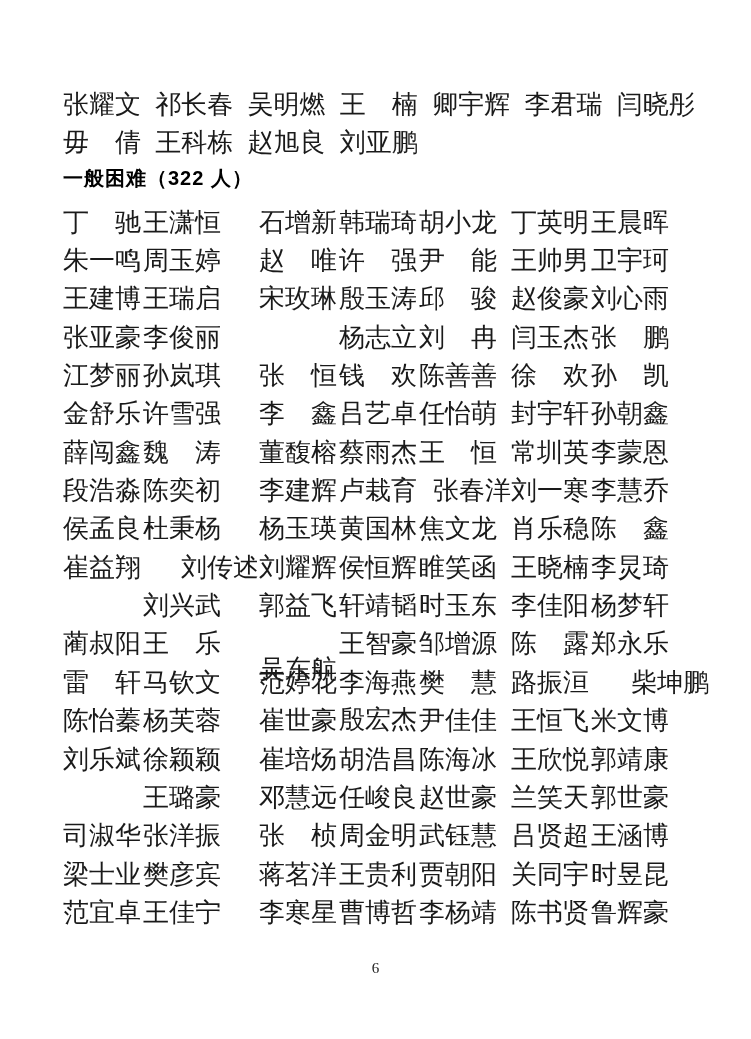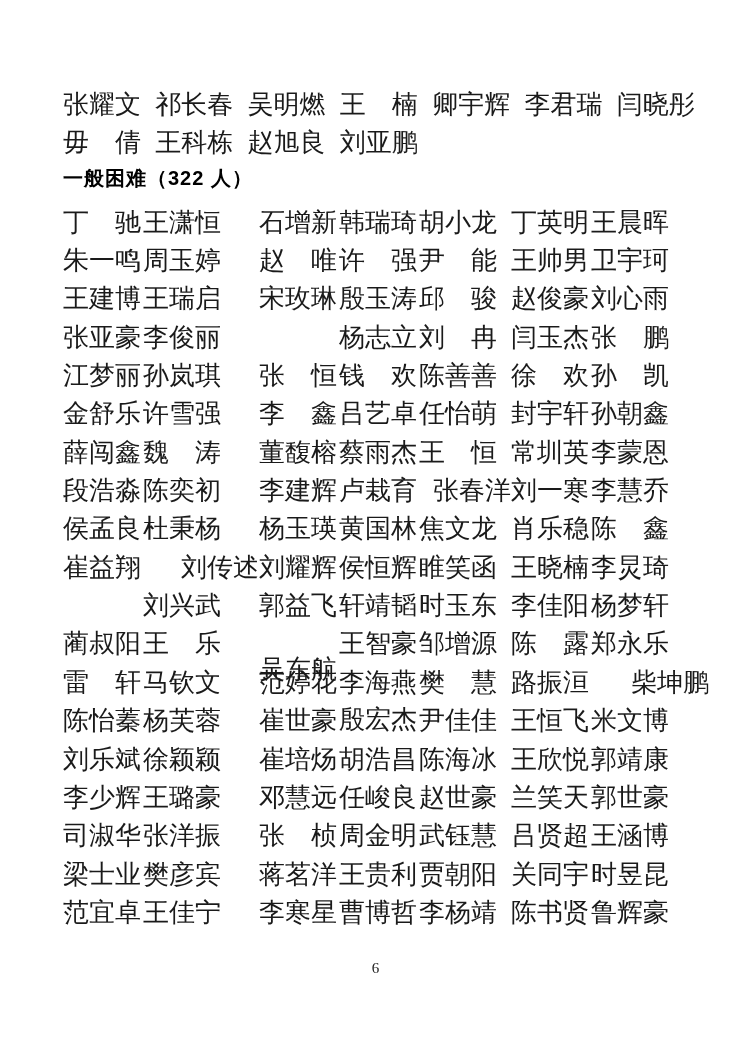--- a/index.html
+++ b/index.html
@@ -182,21 +182,20 @@
         <span class="cell" style="grid-area: 14 / 5;">尹佳佳</span>
         <span class="cell" style="grid-area: 14 / 6;">王恒飞</span>
         <span class="cell" style="grid-area: 14 / 7;">米文博</span>
         <span class="cell" style="grid-area: 15 / 1;">刘乐斌</span>
         <span class="cell" style="grid-area: 15 / 2;">徐颖颖</span>
         <span class="cell" style="grid-area: 15 / 3;">崔培炀</span>
         <span class="cell" style="grid-area: 15 / 4;">胡浩昌</span>
         <span class="cell" style="grid-area: 15 / 5;">陈海冰</span>
         <span class="cell" style="grid-area: 15 / 6;">王欣悦</span>
         <span class="cell" style="grid-area: 15 / 7;">郭靖康</span>
-        <span class="cell" style="grid-area: 16 / 1;">李少辉</span>
         <span class="cell" style="grid-area: 16 / 2;">王璐豪</span>
         <span class="cell" style="grid-area: 16 / 3;">邓慧远</span>
         <span class="cell" style="grid-area: 16 / 4;">任峻良</span>
         <span class="cell" style="grid-area: 16 / 5;">赵世豪</span>
         <span class="cell" style="grid-area: 16 / 6;">兰笑天</span>
         <span class="cell" style="grid-area: 16 / 7;">郭世豪</span>
         <span class="cell" style="grid-area: 17 / 1;">司淑华</span>
         <span class="cell" style="grid-area: 17 / 2;">张洋振</span>
         <span class="cell" style="grid-area: 17 / 3;">张　桢</span>
         <span class="cell" style="grid-area: 17 / 4;">周金明</span>

